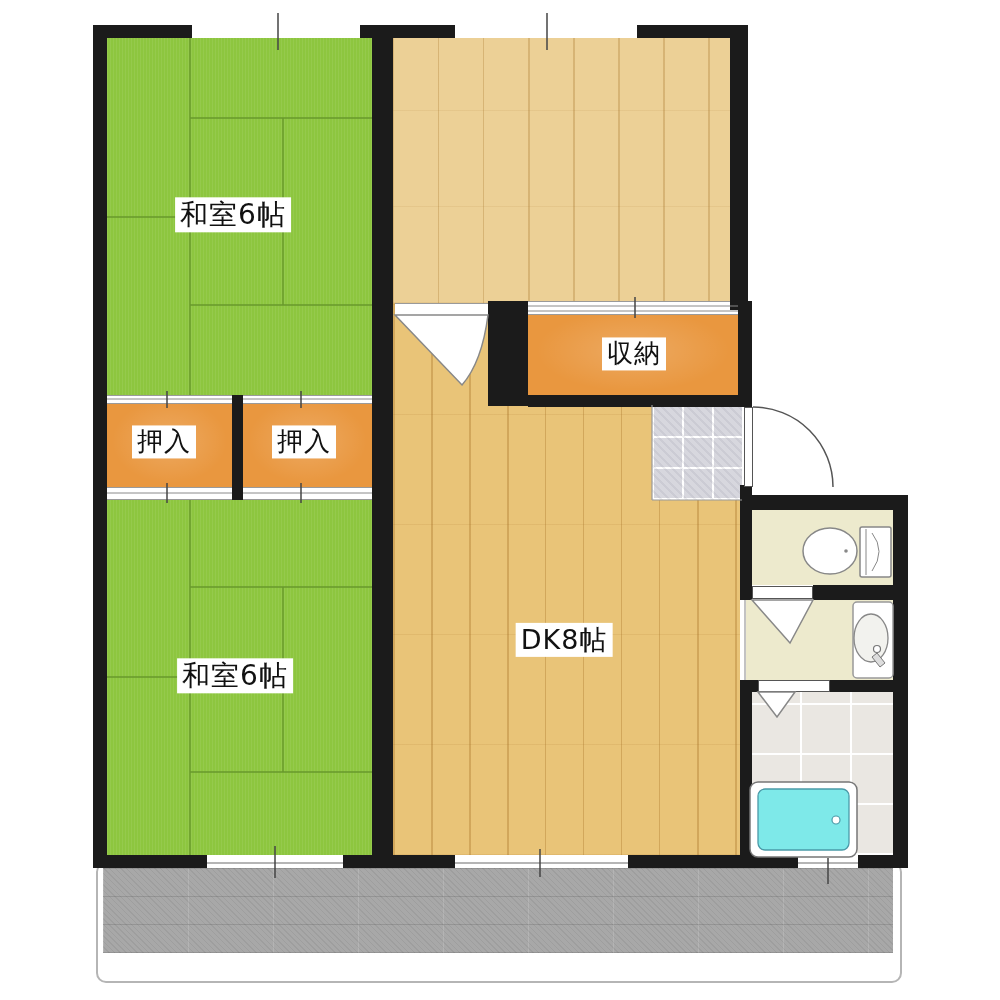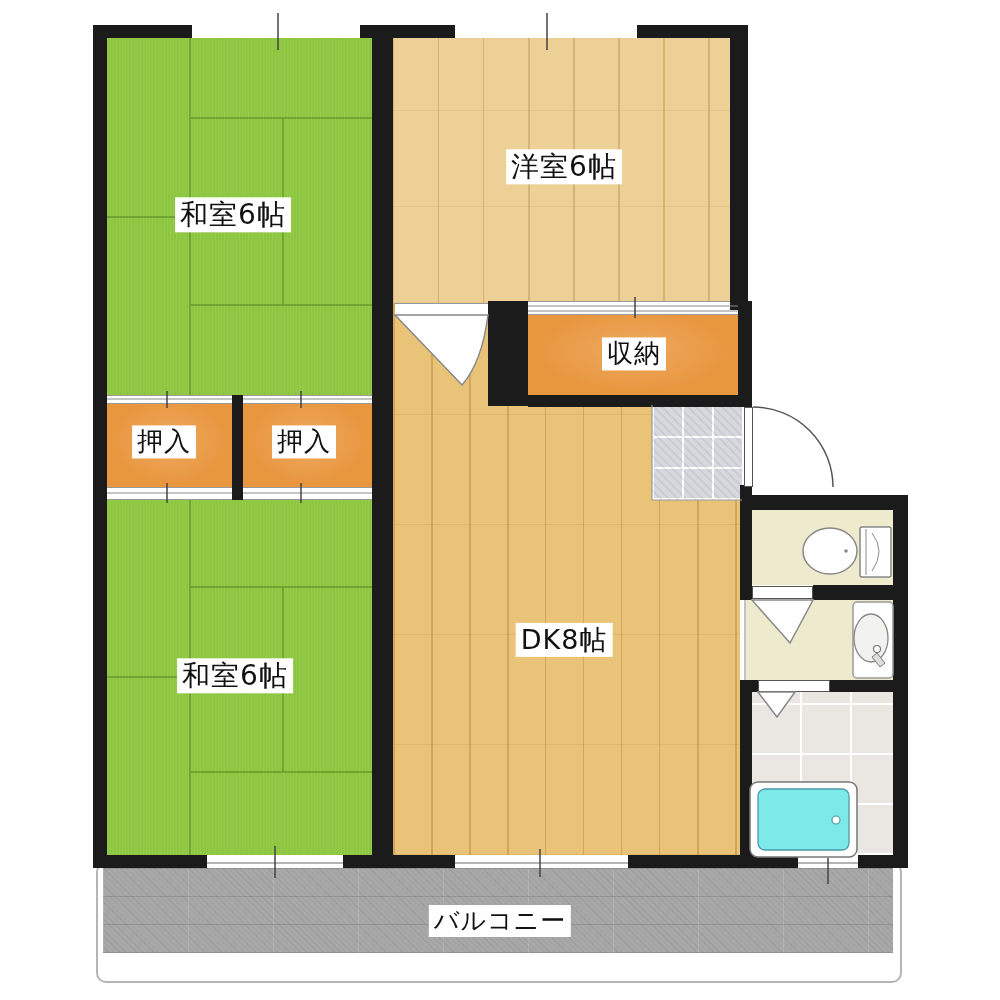--- a/index.html
+++ b/index.html
@@ -166,21 +166,19 @@
     </g>
 
     <g>
       <rect x="750" y="782" width="107" height="75" rx="8" fill="#fff" stroke="#777" stroke-width="1.5"></rect>
       <rect x="758" y="789" width="91" height="61" rx="7" fill="#7ee9e9" stroke="#4a9aa8" stroke-width="1.3"></rect>
       <circle cx="836" cy="820" r="4" fill="#fff" stroke="#4a9aa8" stroke-width="1.2"></circle>
     </g>
   </svg>
 
   <div class="label" style="left:233px;top:215px;font-size:28px;">和室6帖</div>
-  <div class="label" style="left:564px;top:167px;font-size:28px;">洋室6帖</div>
   <div class="label" style="left:634px;top:354px;font-size:26px;">収納</div>
   <div class="label" style="left:164px;top:442px;font-size:26px;">押入</div>
   <div class="label" style="left:304px;top:442px;font-size:26px;">押入</div>
   <div class="label" style="left:235px;top:676px;font-size:28px;">和室6帖</div>
   <div class="label" style="left:564px;top:640px;font-size:27px;">DK8帖</div>
-  <div class="label" style="left:500px;top:921px;font-size:25px;">バルコニー</div>
 
 </div>
 
 </body></html>

